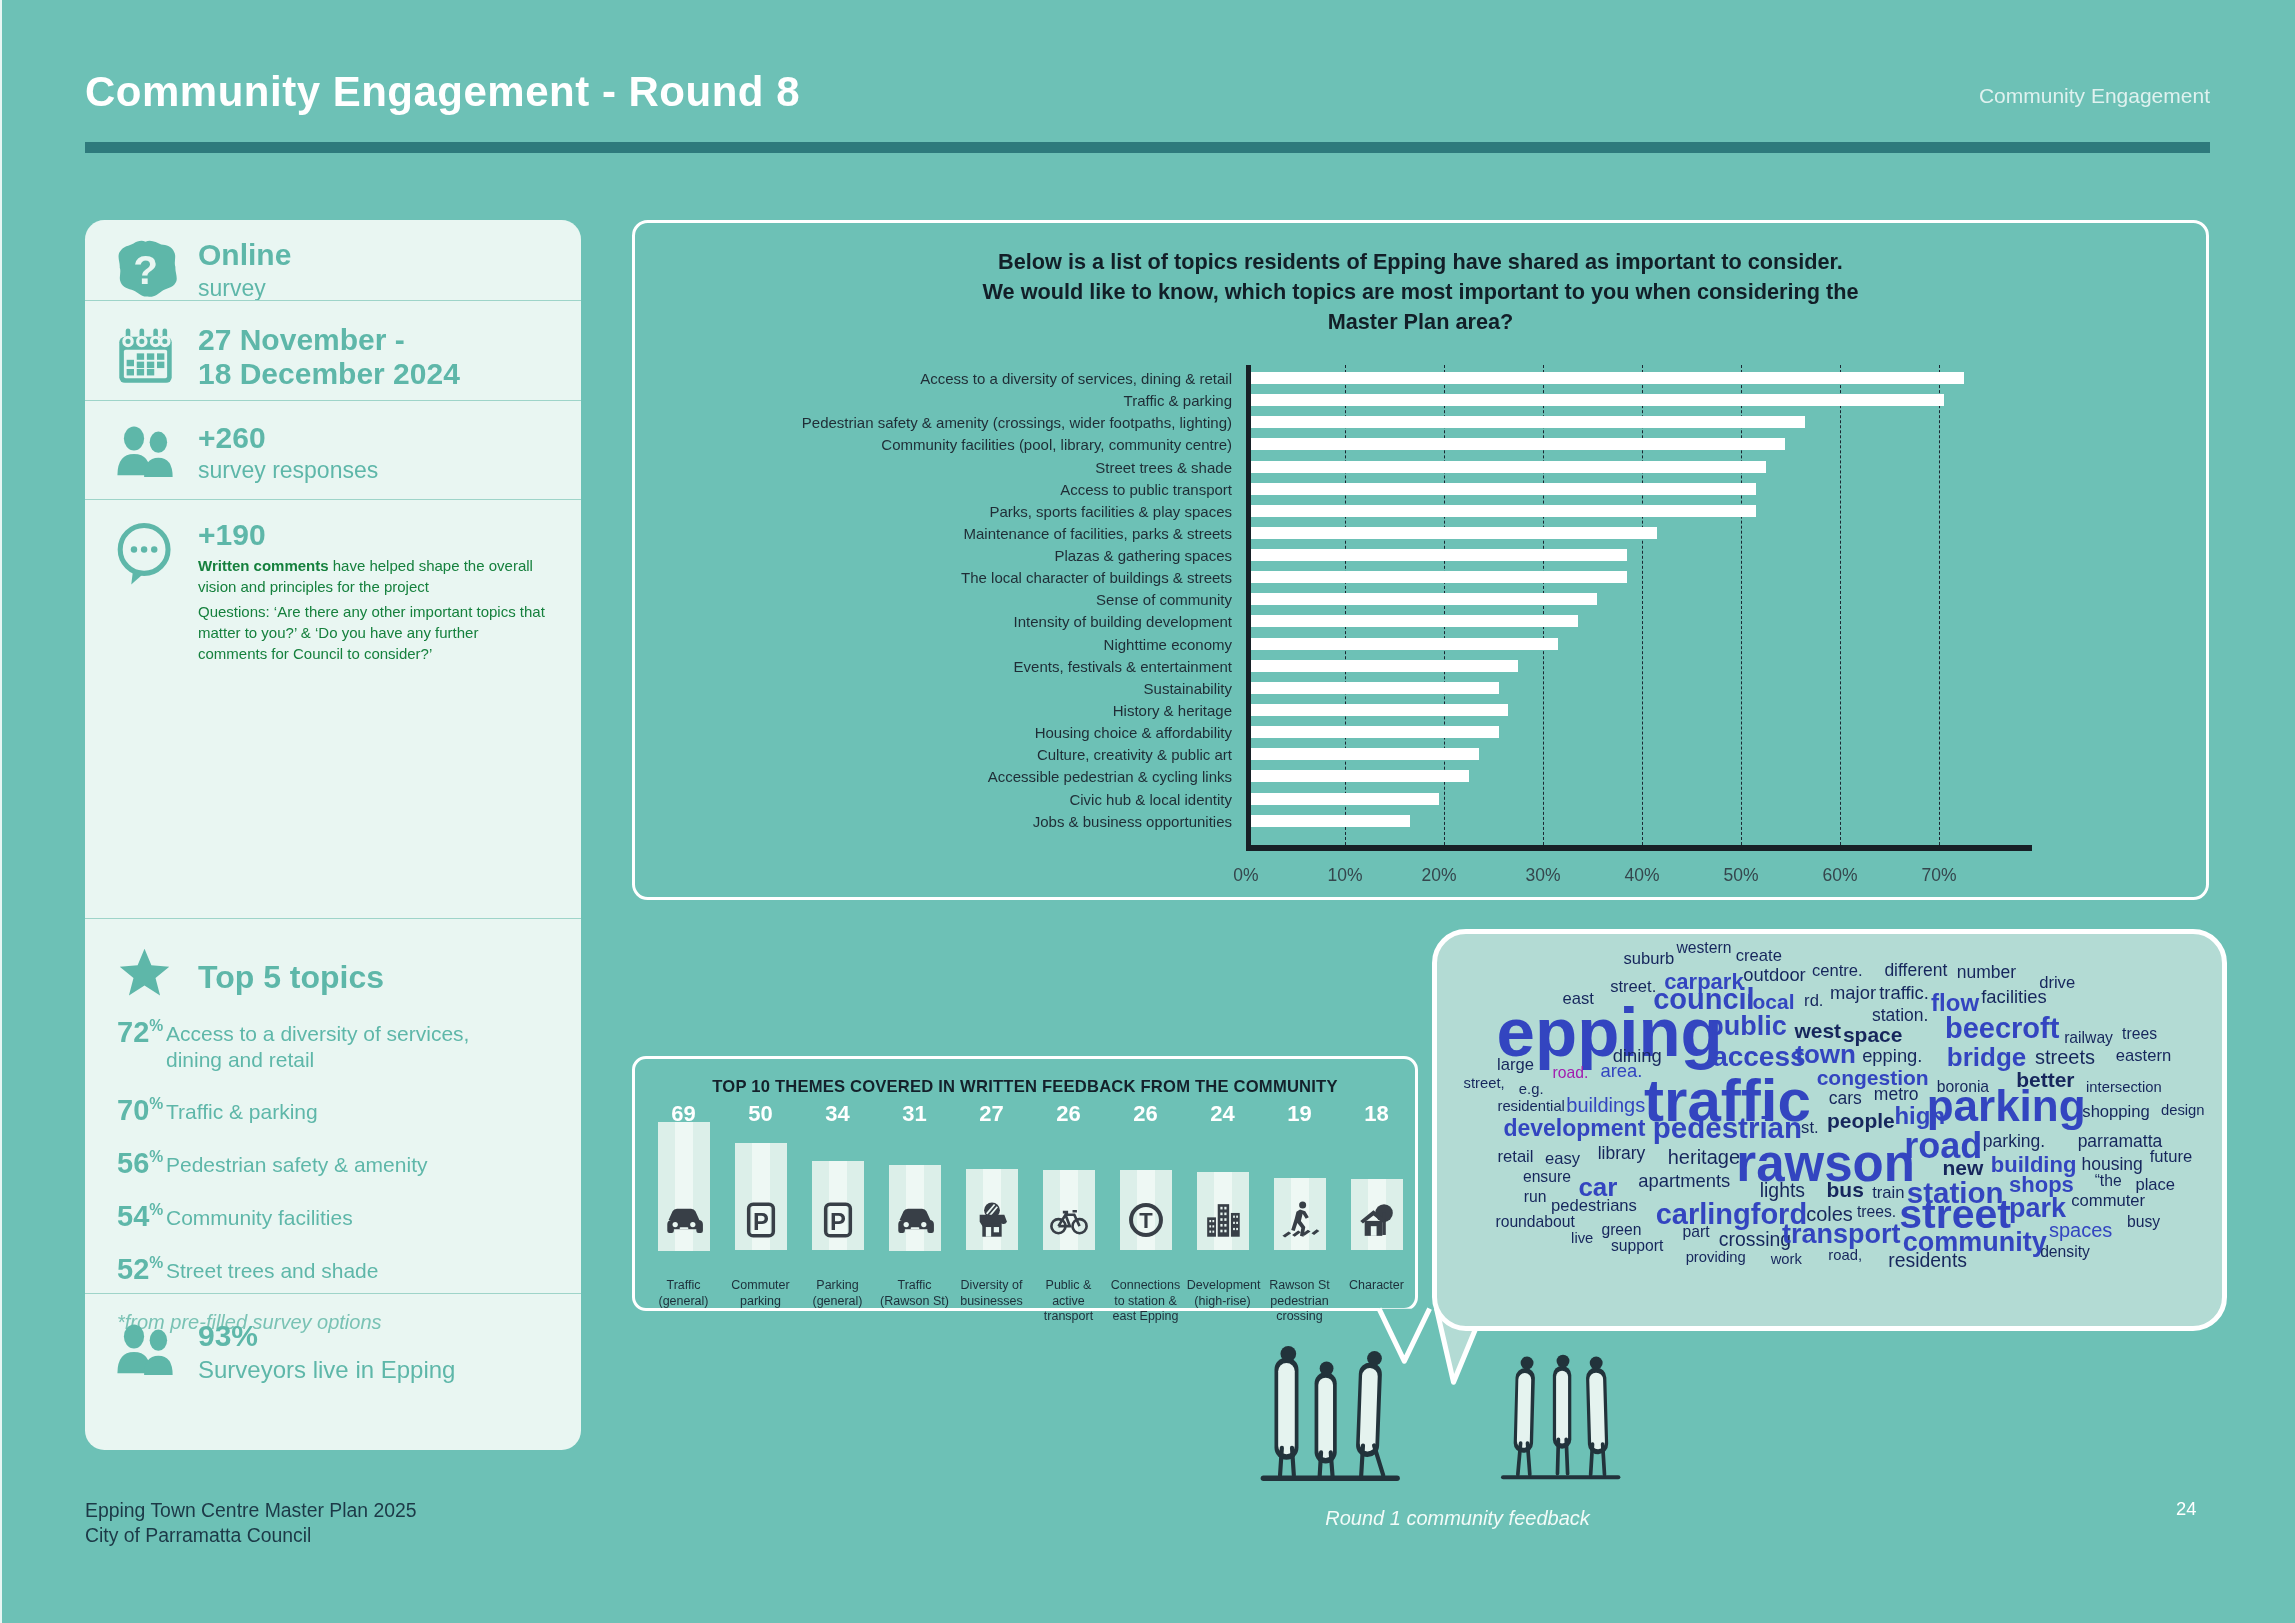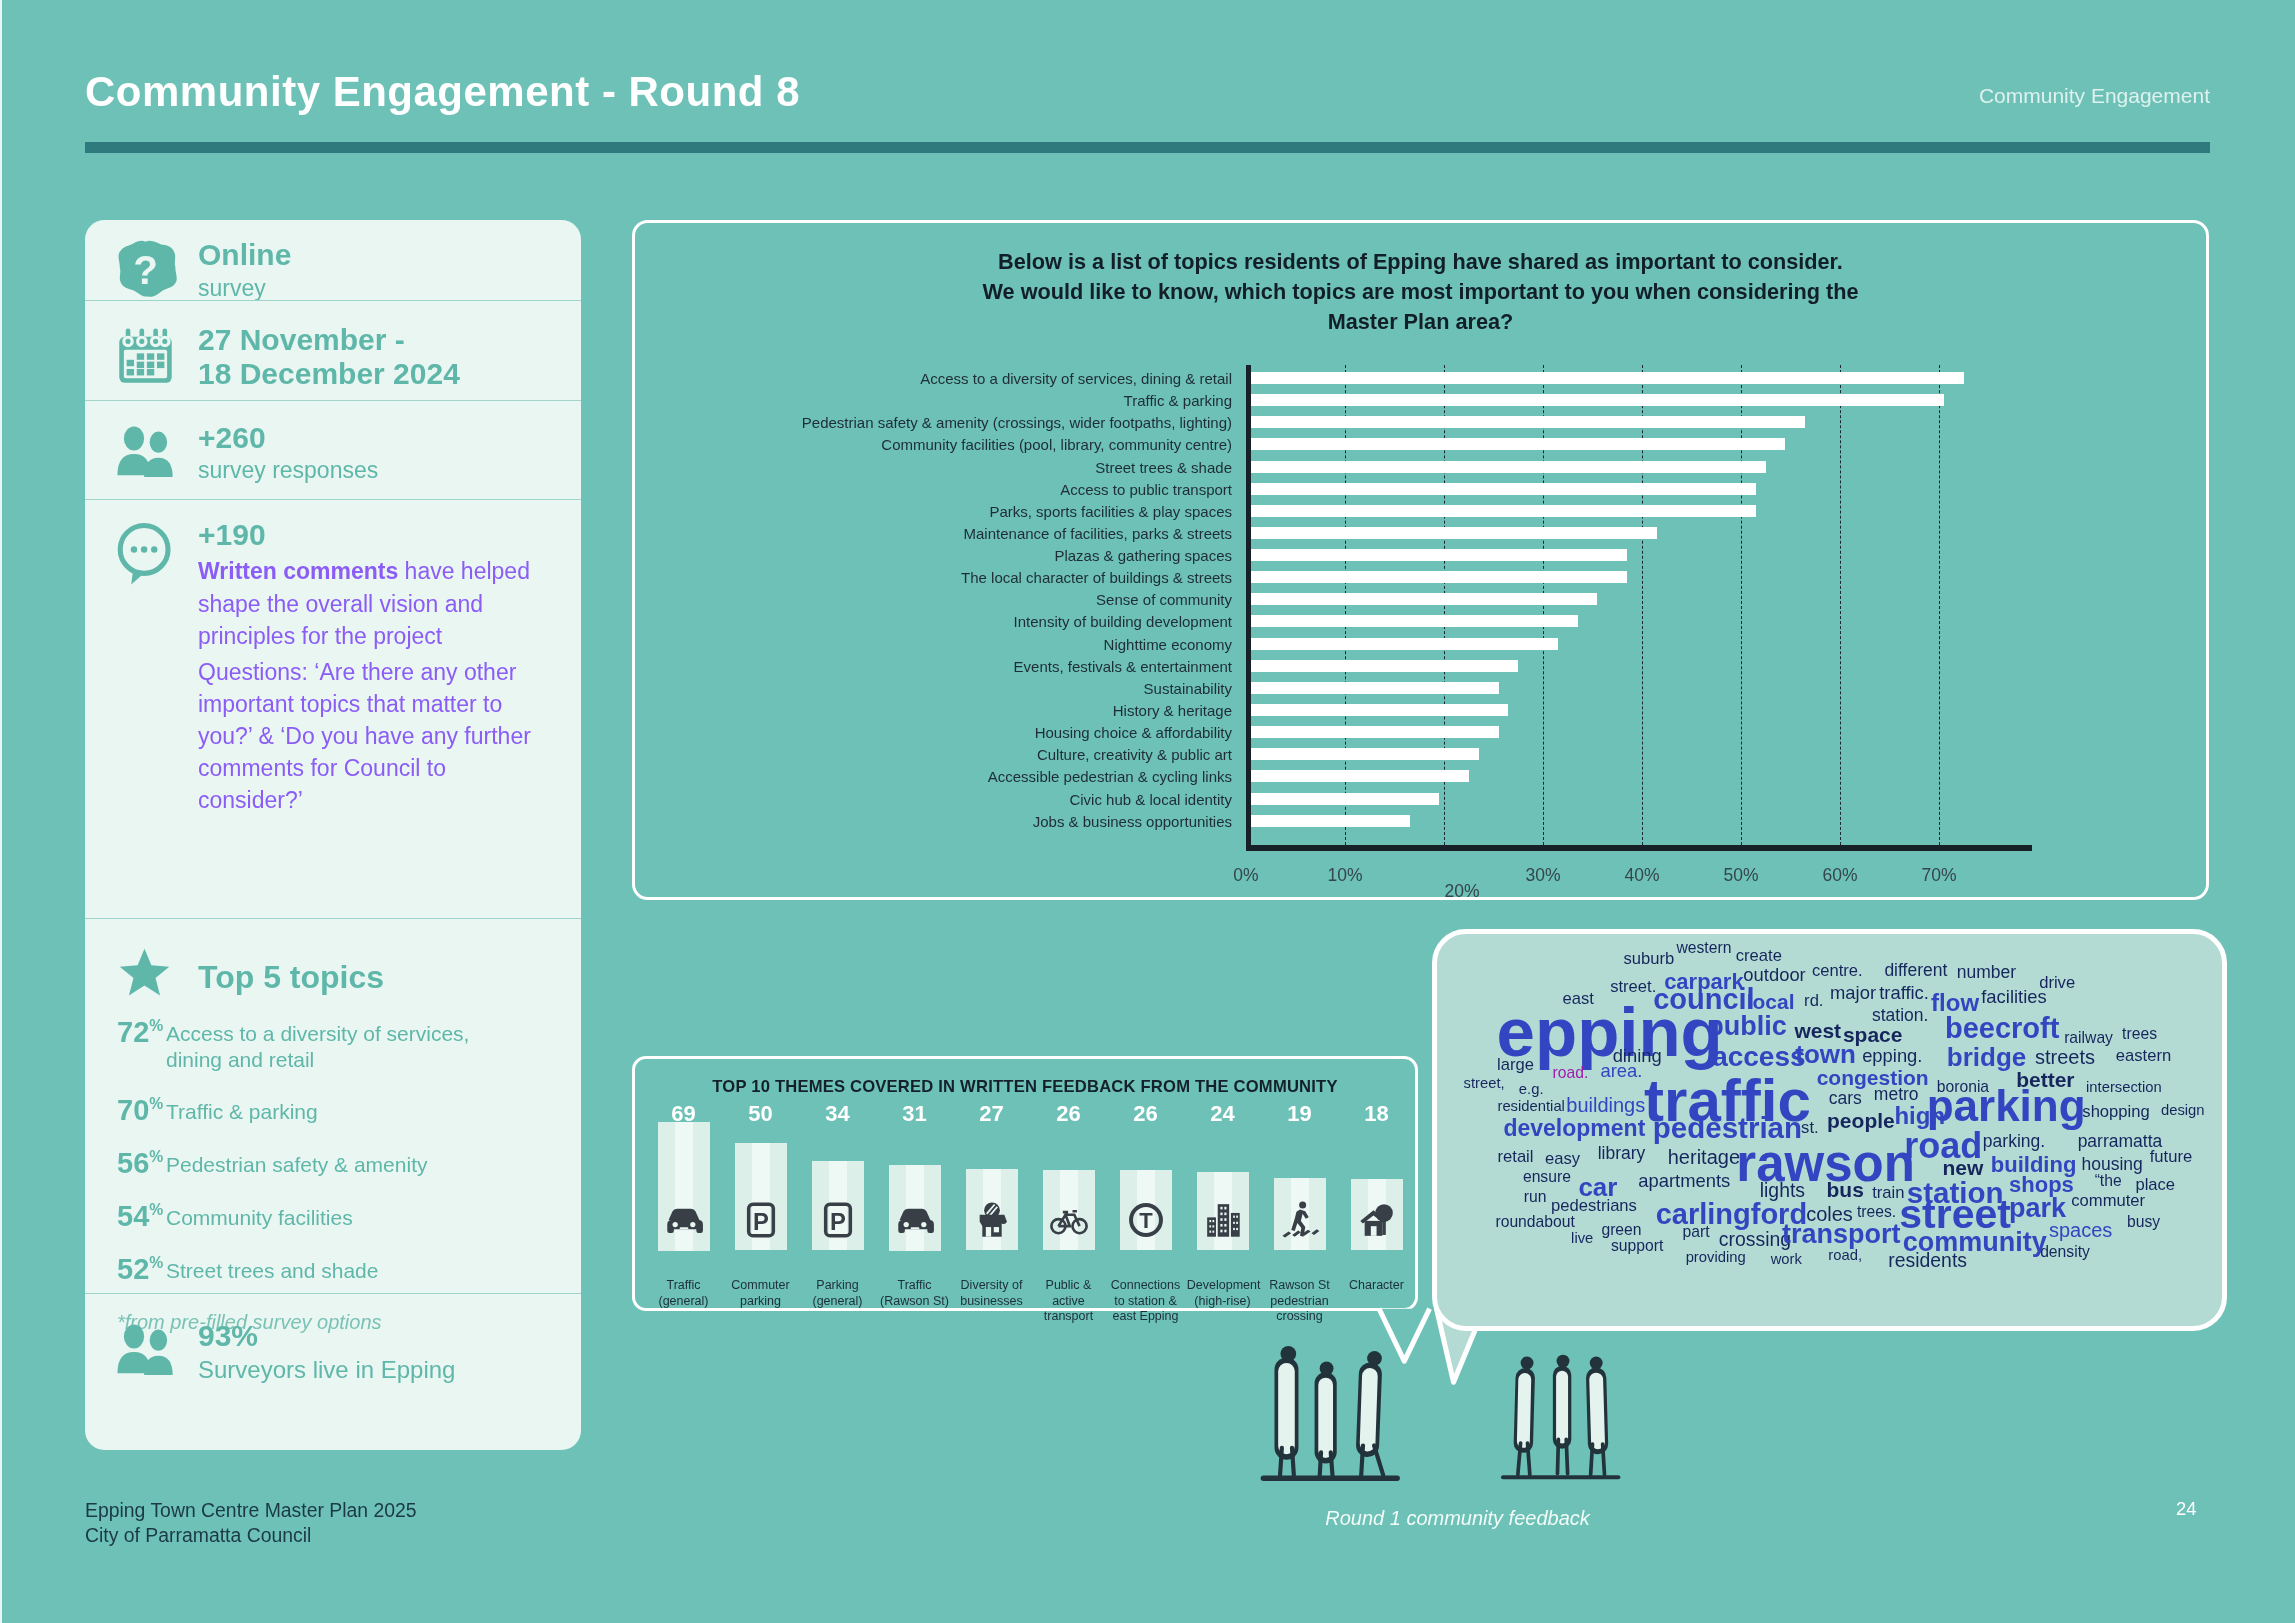--- a/index.html
+++ b/index.html
@@ -11,21 +11,21 @@
   .hdr-corner{position:absolute;right:85px;top:84px;font-size:21px;color:rgba(255,255,255,.78);}
   .hdr-divider{position:absolute;left:85px;top:142px;width:2125px;height:11px;background:#2e7a7c;}
   
   .sidebar{position:absolute;left:85px;top:220px;width:496px;height:1230px;background:#e9f6f2;border-radius:19.4px;display:flex;flex-direction:column;}
   .sb-sec{position:relative;border-top:1.4px solid #9ed4c9;padding:0 18.4px 0 0;}
   .sb-sec:first-child{border-top:none;}
   .sb-icon{position:absolute;left:26px;top:17.5px;width:69px;height:69px;}
   .sb-body{margin-left:113px;padding-top:18.4px;}
   .stat-big{font-size:30px;font-weight:bold;color:#5eb7a9;line-height:1.12;}
   .stat-sub{font-size:23px;color:#5eb7a9;margin-top:2.8px;}
-  .sb-par{font-size:23px;color:#8b5cf6;line-height:1.4;margin-top:3.7px;width:350px;}
+  .sb-par{font-size:15px;color:#15803d;line-height:1.4;margin-top:3.7px;width:350px;}
   .sb-par b{font-weight:bold;}
   .top5-head{font-size:32px;font-weight:bold;color:#5eb7a9;padding-top:21px;}
   .t5row{display:flex;margin-top:20px;}
   .t5pct{width:81px;font-size:29px;font-weight:bold;color:#5eb7a9;flex:none;padding-left:32px;}
   .t5pct sup{font-size:15.7px;vertical-align:super;}
   .t5lbl{font-size:21px;color:#5eb7a9;line-height:1.25;width:323px;padding-top:5.5px;}
   .footnote{font-size:20px;font-style:italic;color:#79c2b4;margin:25px 0 0 32px;}
   
   .footer{position:absolute;left:85px;top:1498px;font-size:19.4px;color:#1c3947;line-height:1.3;}
   .pagenum{position:absolute;left:2176px;top:1498px;font-size:18.4px;color:#ffffff;}
@@ -285,21 +285,21 @@
         <div class="crow" style="top: 443px;">
           <span class="clabel">Jobs &amp; business opportunities</span>
                    <span class="cbar" style="width:159px"></span>
         </div>
       </div>
     <div class="axis-y"></div>
     <div class="axis-x"></div>
     <div id="xticks">
         <span class="xtick" style="left: 611px;">0%</span>
         <span class="xtick" style="left: 710px;">10%</span>
-        <span class="xtick" style="left: 827px; margin-top: 16px;">20%</span>
+        <span class="xtick" style="left: 804px;">20%</span>
         <span class="xtick" style="left: 908px;">30%</span>
         <span class="xtick" style="left: 1007px;">40%</span>
         <span class="xtick" style="left: 1106px;">50%</span>
         <span class="xtick" style="left: 1205px;">60%</span>
         <span class="xtick" style="left: 1304px;">70%</span>
       </div>
   </div>
 
   <div class="themes-panel">
     <div class="themes-title">TOP 10 THEMES COVERED IN WRITTEN FEEDBACK FROM THE COMMUNITY</div>

